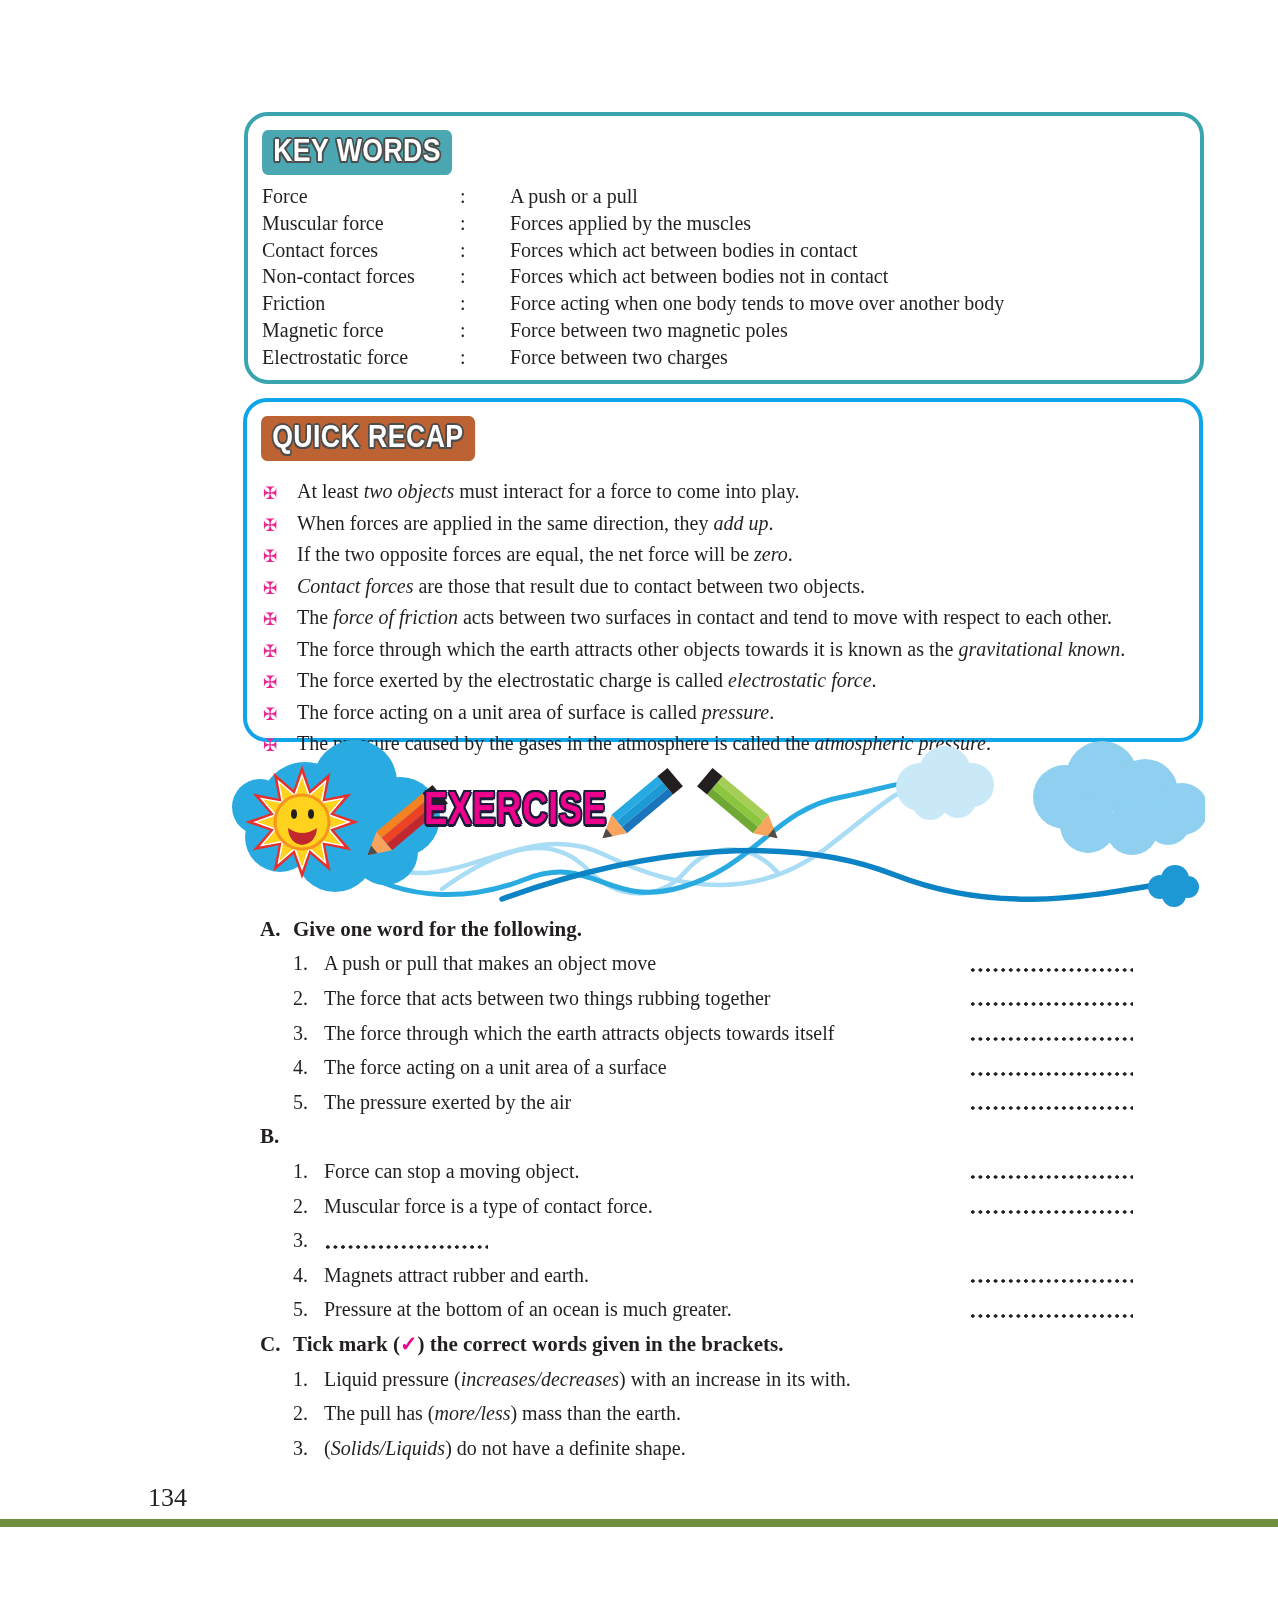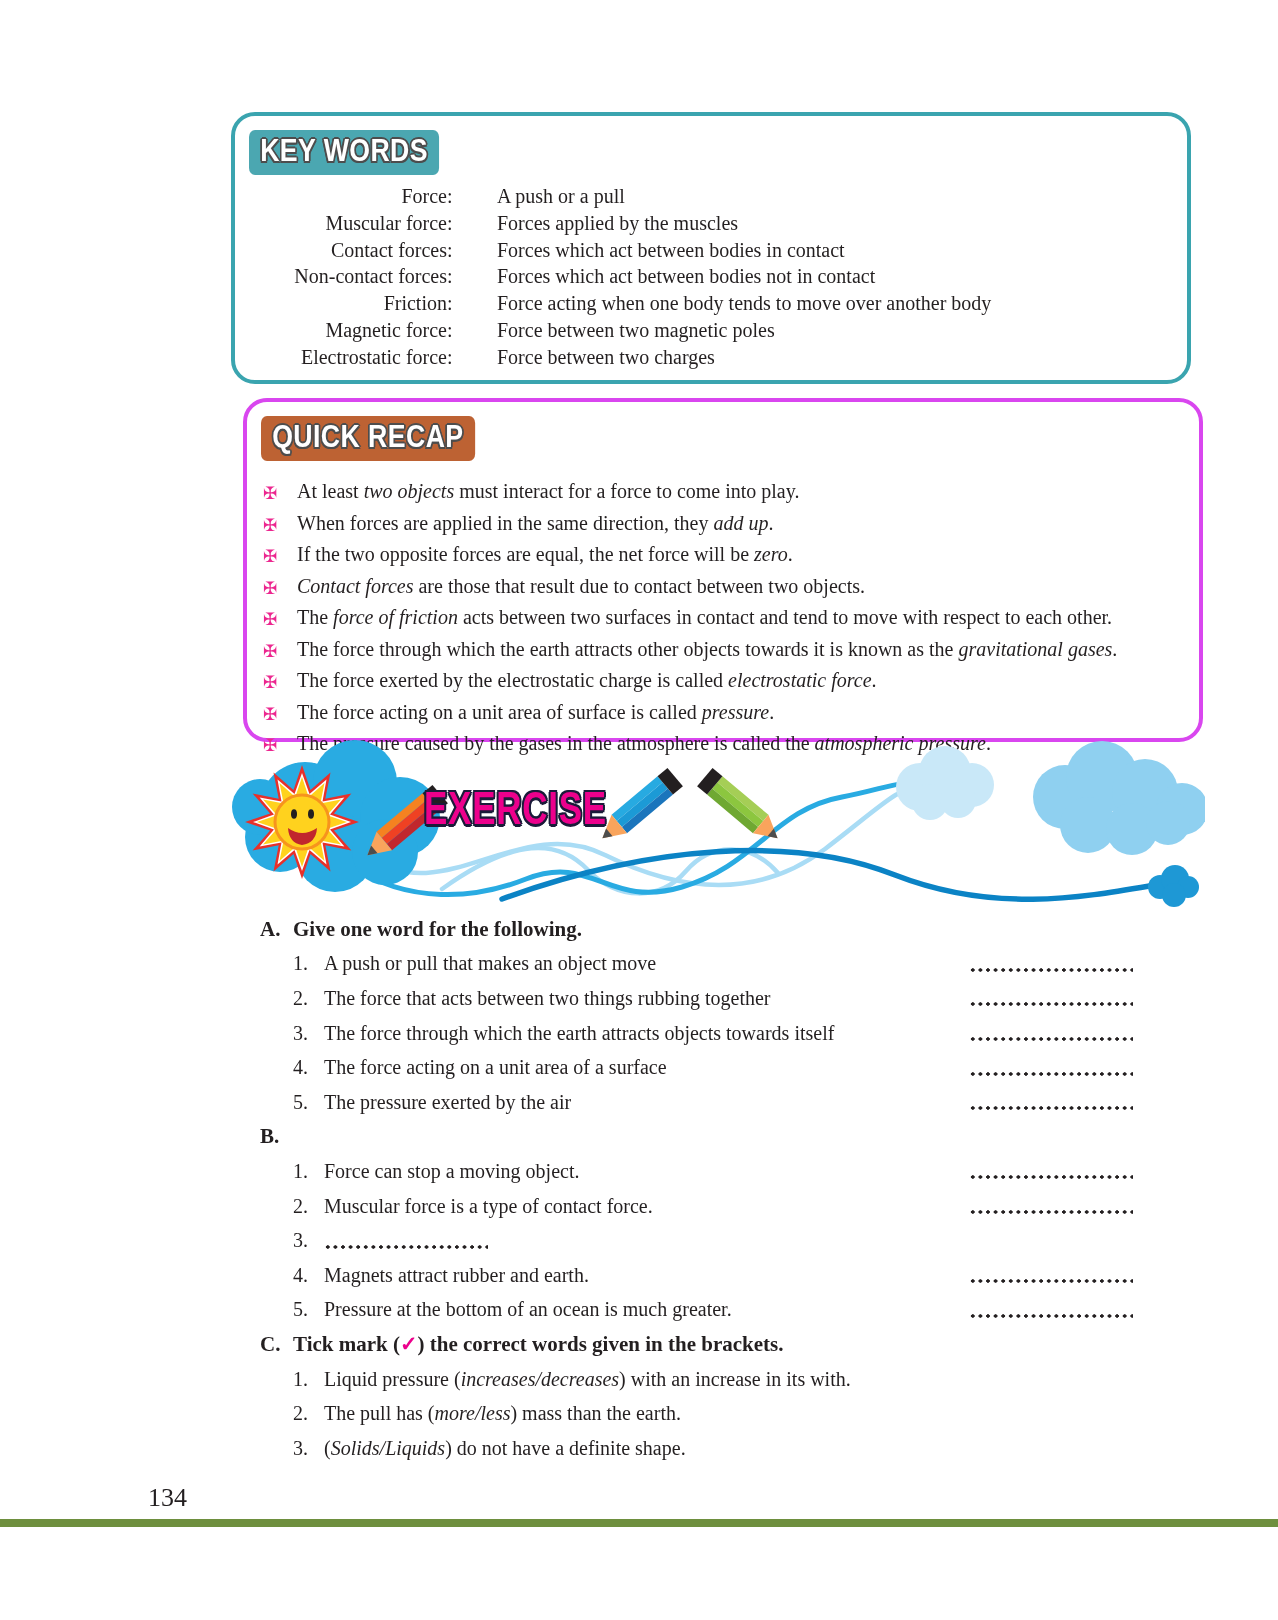--- a/index.html
+++ b/index.html
@@ -1,36 +1,36 @@
 <!DOCTYPE html>
 <html><head>
 <meta charset="utf-8">
 <style>
   html,body{margin:0;padding:0;}
   body{
     width:1278px;height:1620px;position:relative;background:#ffffff;
     font-family:"Liberation Serif",serif;color:#231F20;overflow:hidden;
   }
   
-  .kw-box{position:absolute;left:231px;top:112px;width:952px;height:264px;
+  .kw-box{position:absolute;left:244px;top:112px;width:952px;height:264px;
     border:4px solid #3AA4AF;border-radius:24px;background:#fff;}
   .qr-box{position:absolute;left:243px;top:398px;width:952px;height:336px;
-    border:4px solid #d946ef;border-radius:24px;background:#fff;}
+    border:4px solid #0ea5e9;border-radius:24px;background:#fff;}
   .box-label{
     display:inline-block;margin:14px 0 0 14px;padding:3px 13px 6px;border-radius:7px;
     color:#fff;font-family:"Liberation Sans",sans-serif;font-weight:bold;font-size:31px;
     letter-spacing:.5px;transform:scaleX(.86);transform-origin:left center;white-space:nowrap;
     text-shadow:2px 0 0 #4d4d4d,-2px 0 0 #4d4d4d,0 2px 0 #4d4d4d,0 -2px 0 #4d4d4d,
       1.5px 1.5px 0 #4d4d4d,-1.5px -1.5px 0 #4d4d4d,1.5px -1.5px 0 #4d4d4d,-1.5px 1.5px 0 #4d4d4d;
   }
   .kw-label-bg{background:#4BA7B1;}
   .qr-label-bg{background:#BD6233;}
   .kw-rows{margin:8px 0 0 14px;font-size:20px;}
   .kw-row{display:flex;line-height:26.8px;}
-  .kw-term{width:198px;text-align:right;}
+  .kw-term{width:198px;}
   .kw-colon{width:50px;}
   .kw-def{flex:1;}
   .qr-rows{margin:16px 0 0 16px;font-size:20px;}
   .qr-row{display:flex;line-height:29.5px;}
   .qr-bullet{width:34px;color:#EC268F;font-size:17px;padding-top:2px;}
   .qr-text{flex:1;}
   
   .banner{position:absolute;left:230px;top:737px;width:975px;height:170px;}
   .exercise-title{
     position:absolute;left:424px;top:781px;margin:0;
@@ -120,21 +120,21 @@
     <div class="qr-row">
       <span class="qr-bullet">✠</span>
       <span class="qr-text"><span class="seg-italic">Contact forces</span><span> are those that result due to contact between two objects.</span></span>
     </div>
     <div class="qr-row">
       <span class="qr-bullet">✠</span>
       <span class="qr-text"><span>The </span><span class="seg-italic">force of friction</span><span> acts between two surfaces in contact and tend to move with respect to each other.</span></span>
     </div>
     <div class="qr-row">
       <span class="qr-bullet">✠</span>
-      <span class="qr-text"><span>The force through which the earth attracts other objects towards it is known as the </span><span class="seg-italic">gravitational gases</span><span>.</span></span>
+      <span class="qr-text"><span>The force through which the earth attracts other objects towards it is known as the </span><span class="seg-italic">gravitational known</span><span>.</span></span>
     </div>
     <div class="qr-row">
       <span class="qr-bullet">✠</span>
       <span class="qr-text"><span>The force exerted by the electrostatic charge is called </span><span class="seg-italic">electrostatic force</span><span>.</span></span>
     </div>
     <div class="qr-row">
       <span class="qr-bullet">✠</span>
       <span class="qr-text"><span>The force acting on a unit area of surface is called </span><span class="seg-italic">pressure</span><span>.</span></span>
     </div>
     <div class="qr-row">

